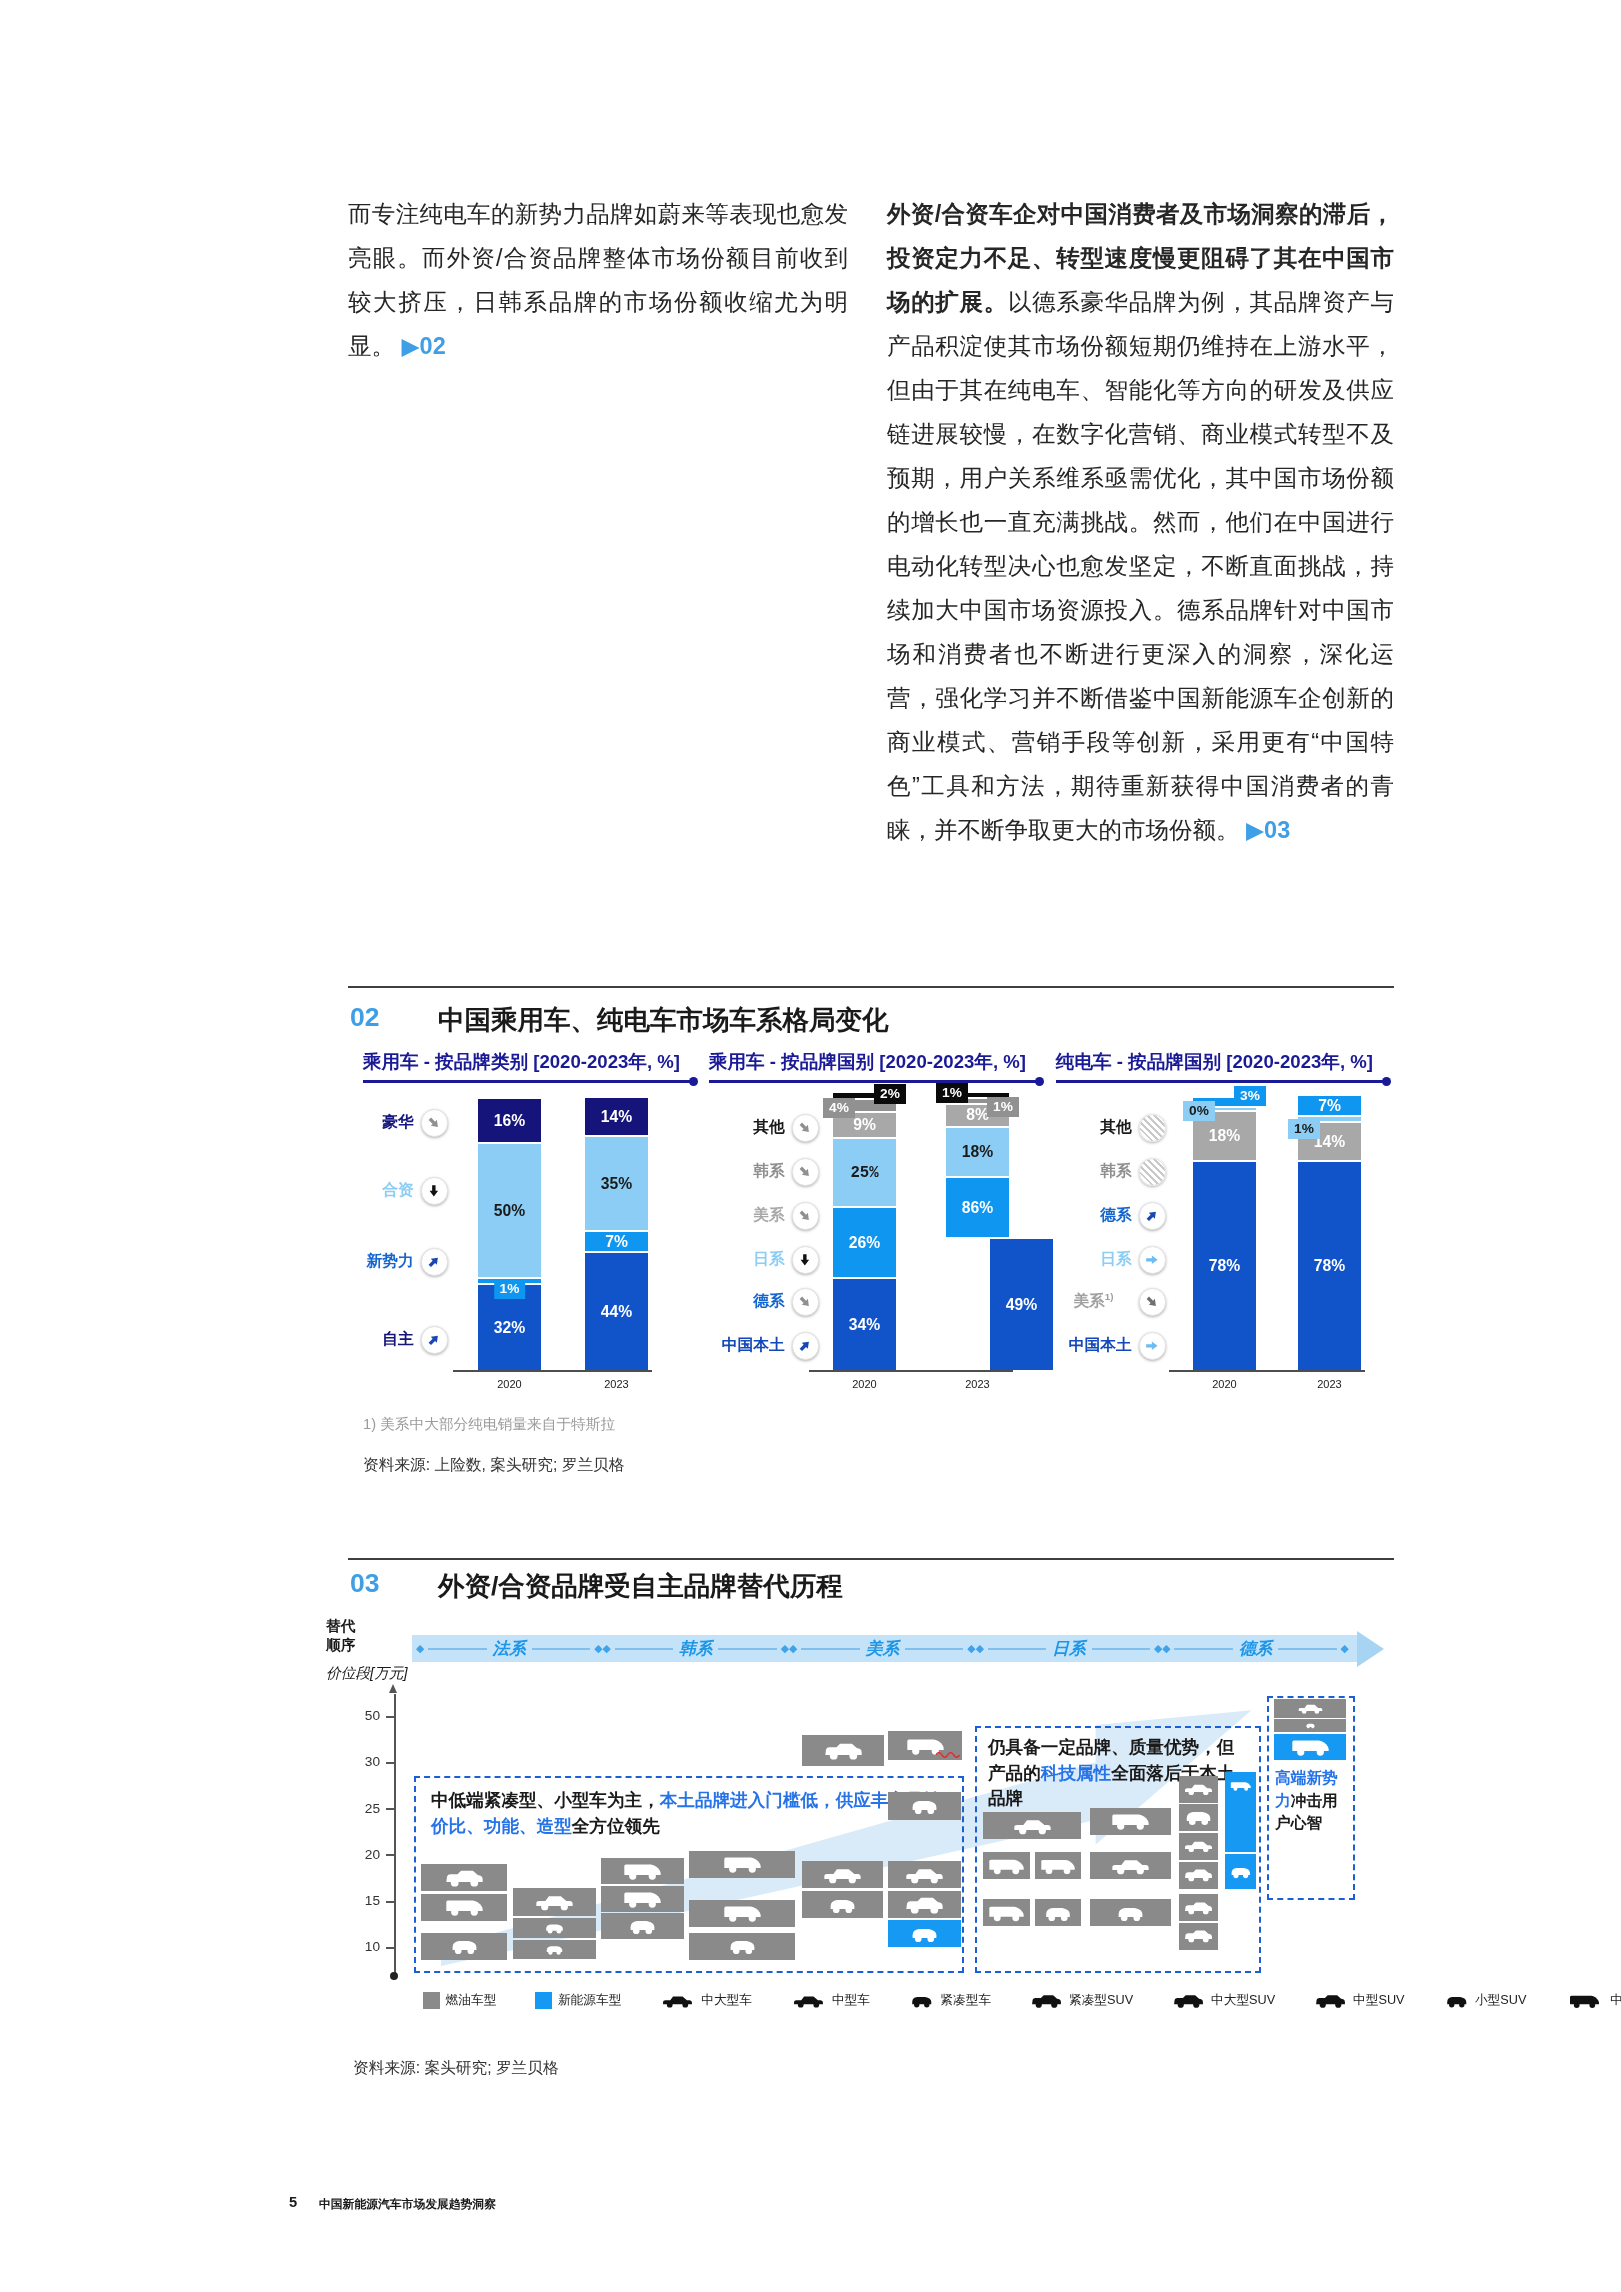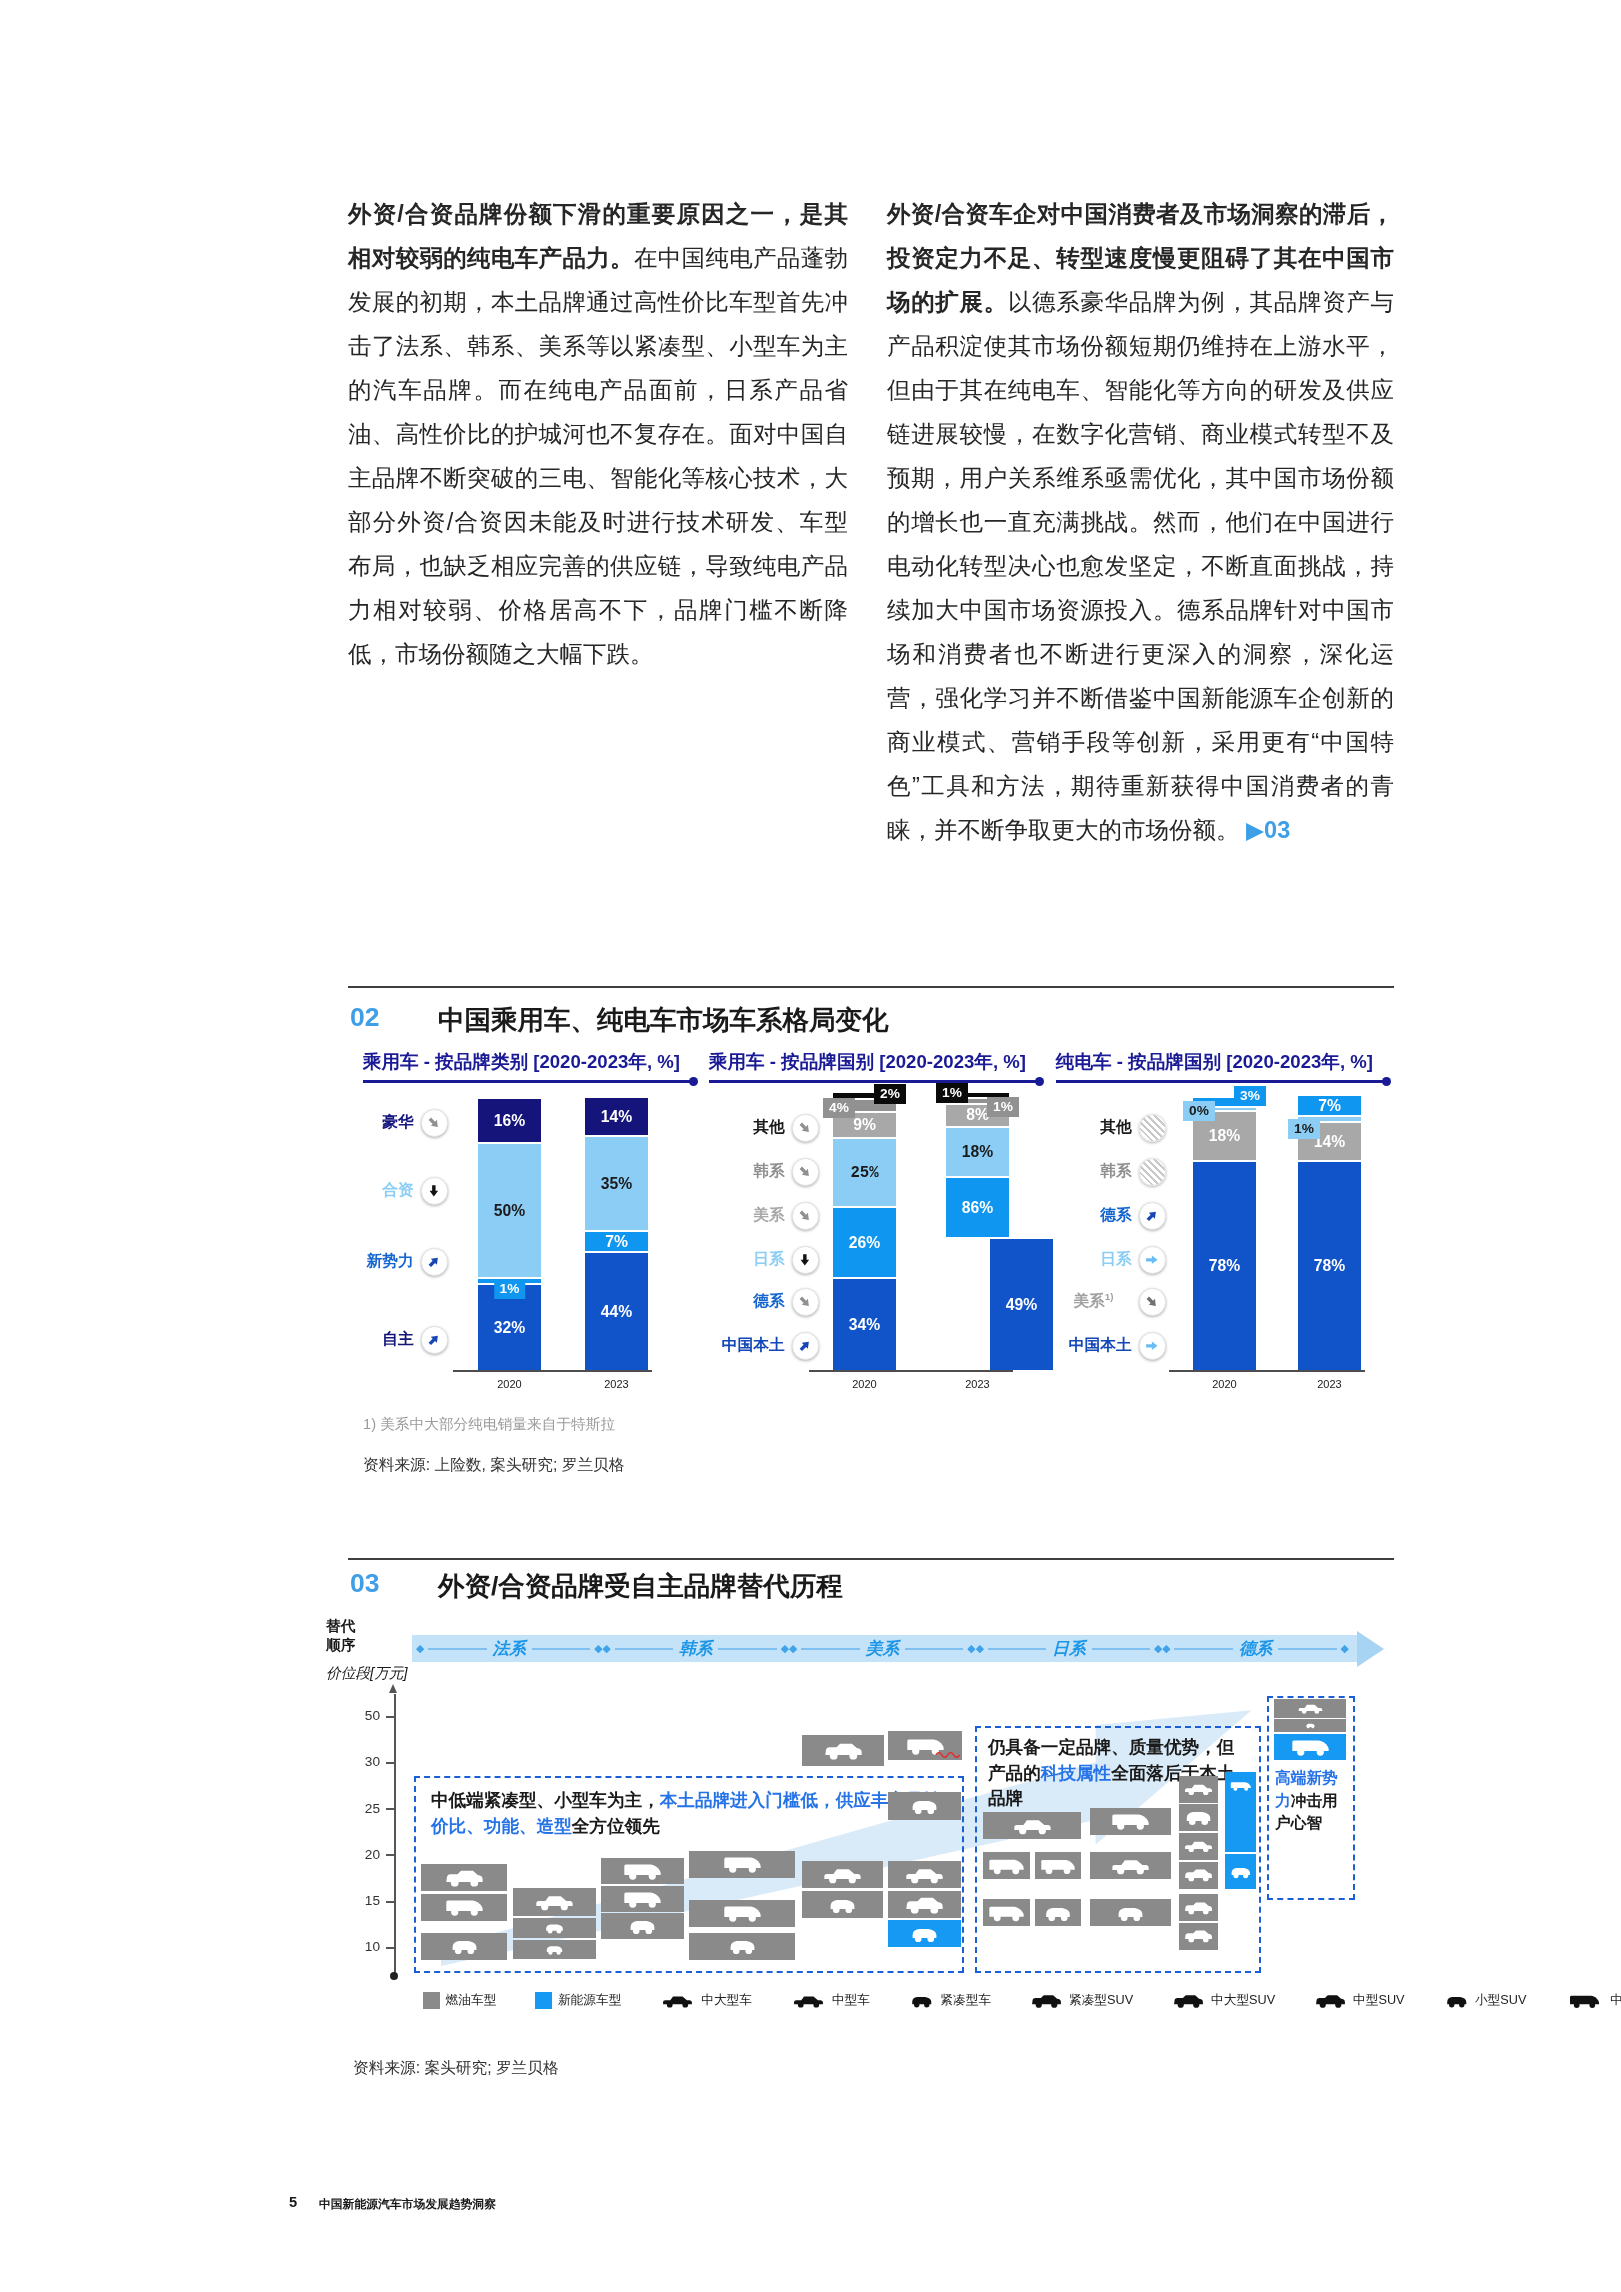--- a/index.html
+++ b/index.html
@@ -95,21 +95,21 @@
       </symbol>
       <symbol id="car-small" viewBox="0 0 20 14">
         <path d="M1.5 10 L1.5 8 Q1.5 4 6 3.5 L13 3.5 Q18.5 4.5 18.5 8 L18.5 10 Z"></path>
         <circle cx="5.5" cy="10.5" r="2.4"></circle>
           <circle cx="14.5" cy="10.5" r="2.4"></circle>
       </symbol>
     </defs>
   </svg>
 
   <div class="col" style="left:348px;width:500px;">
-      <p><span class="run-b">外资/合资品牌份额下滑的重要原因之一，是其相对较弱的纯电车产品力。</span><span class="run-n">在中国纯电产品蓬勃发展的初期，本土品牌通过高性价比车型首先冲击了法系、韩系、美系等以紧凑型、小型车为主的汽车品牌。而在纯电产品面前，日系产品省油、高性价比的护城河也不复存在。面对中国自主品牌不断突破的三电、智能化等核心技术，大部分外资/合资因未能及时进行技术研发、车型布局，也缺乏相应完善的供应链，导致纯电产品力相对较弱、价格居高不下，品牌门槛不断降低，市场份额随之大幅下跌。</span></p>
+      <p><span class="run-n">而专注纯电车的新势力品牌如蔚来等表现也愈发亮眼。而外资/合资品牌整体市场份额目前收到较大挤压，日韩系品牌的市场份额收缩尤为明显。</span><span class="run-m"> ▶02</span></p>
     </div>
   <div class="col" style="left:887px;width:507px;">
       <p><span class="run-b">外资/合资车企对中国消费者及市场洞察的滞后，投资定力不足、转型速度慢更阻碍了其在中国市场的扩展。</span><span class="run-n">以德系豪华品牌为例，其品牌资产与产品积淀使其市场份额短期仍维持在上游水平，但由于其在纯电车、智能化等方向的研发及供应链进展较慢，在数字化营销、商业模式转型不及预期，用户关系维系亟需优化，其中国市场份额的增长也一直充满挑战。然而，他们在中国进行电动化转型决心也愈发坚定，不断直面挑战，持续加大中国市场资源投入。德系品牌针对中国市场和消费者也不断进行更深入的洞察，深化运营，强化学习并不断借鉴中国新能源车企创新的商业模式、营销手段等创新，采用更有“中国特色”工具和方法，期待重新获得中国消费者的青睐，并不断争取更大的市场份额。</span><span class="run-m"> ▶03</span></p>
     </div>
 
   <div class="divider" style="top:986px;"></div>
   <div class="sec-num" style="left:350px;top:1002px;">02</div>
   <div class="sec-title" style="left:438px;top:1002px;">中国乘用车、纯电车市场车系格局变化</div>
   <div>
       <div class="panel" style="left: 355px;">

